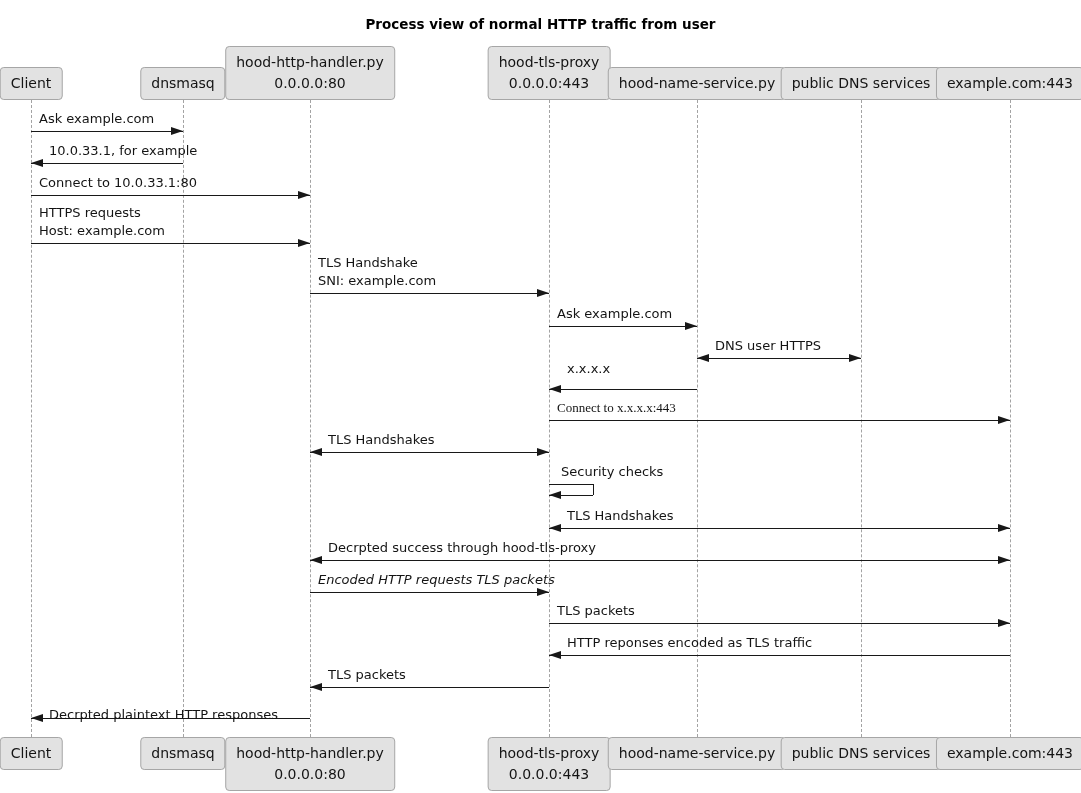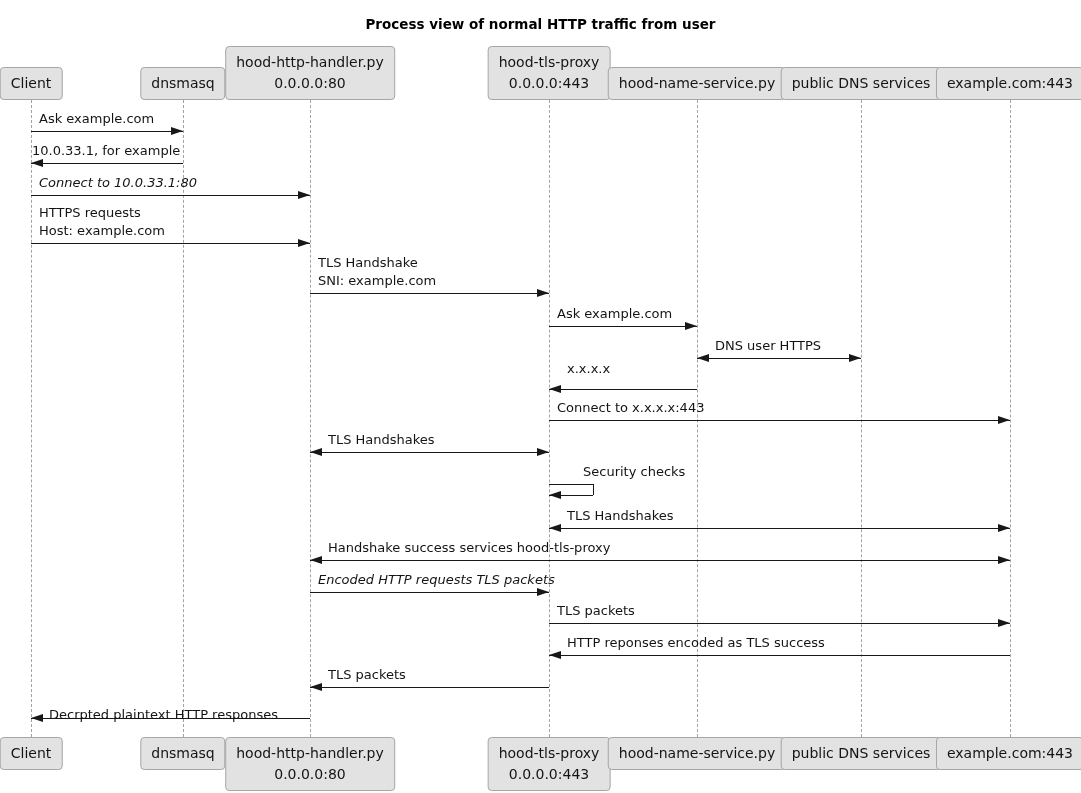--- a/index.html
+++ b/index.html
@@ -55,26 +55,26 @@
     </div>
   <div id="layer-messages">
       <div>
         <div class="mline" style="left: 31px; top: 131px; width: 152px;"></div>
         <div class="ah ah-r" style="left: 171px; top: 127px;"></div>
         <div class="mlabel" style="left: 39px; bottom: 666px;">Ask example.com</div>
       </div>
       <div>
         <div class="mline" style="left: 31px; top: 163px; width: 152px;"></div>
         <div class="ah ah-l" style="left: 31px; top: 159px;"></div>
-        <div class="mlabel" style="left: 32px; bottom: 634px;">10.0.33.1, for example</div>
+        <div class="mlabel" style="left: 49px; bottom: 634px;">10.0.33.1, for example</div>
       </div>
       <div>
         <div class="mline" style="left: 31px; top: 195px; width: 279px;"></div>
         <div class="ah ah-r" style="left: 298px; top: 191px;"></div>
-        <div class="mlabel" style="left: 39px; bottom: 602px; font-style: italic;">Connect to 10.0.33.1:80</div>
+        <div class="mlabel" style="left: 39px; bottom: 602px;">Connect to 10.0.33.1:80</div>
       </div>
       <div>
         <div class="mline" style="left: 31px; top: 243px; width: 279px;"></div>
         <div class="ah ah-r" style="left: 298px; top: 239px;"></div>
         <div class="mlabel" style="left: 39px; bottom: 554px;">HTTPS requests
 Host: example.com</div>
       </div>
       <div>
         <div class="mline" style="left: 310px; top: 293px; width: 239px;"></div>
         <div class="ah ah-r" style="left: 537px; top: 289px;"></div>
@@ -93,61 +93,61 @@
         <div class="mlabel" style="left: 715px; bottom: 439px;">DNS user HTTPS</div>
       </div>
       <div>
         <div class="mline" style="left: 549px; top: 389px; width: 148px;"></div>
         <div class="ah ah-l" style="left: 549px; top: 385px;"></div>
         <div class="mlabel" style="left: 567px; bottom: 416px;">x.x.x.x</div>
       </div>
       <div>
         <div class="mline" style="left: 549px; top: 420px; width: 461px;"></div>
         <div class="ah ah-r" style="left: 998px; top: 416px;"></div>
-        <div class="mlabel" style="left: 557px; bottom: 377px;">Connect to x.x.x.x:443</div>
+        <div class="mlabel" style="left: 557px; bottom: 377px; font-family: Liberation Serif, serif;">Connect to x.x.x.x:443</div>
       </div>
       <div>
         <div class="mline" style="left: 310px; top: 452px; width: 239px;"></div>
         <div class="ah ah-r" style="left: 537px; top: 448px;"></div>
         <div class="ah ah-l" style="left: 310px; top: 448px;"></div>
         <div class="mlabel" style="left: 328px; bottom: 345px;">TLS Handshakes</div>
       </div>
       <div>
         <div class="mline" style="left: 549px; top: 484px; width: 44px;"></div>
         <div class="vline" style="left: 593px; top: 484px; height: 11px;"></div>
         <div class="mline" style="left: 549px; top: 495px; width: 44px;"></div>
         <div class="ah ah-l" style="left: 549px; top: 491px;"></div>
-        <div class="mlabel" style="left: 583px; bottom: 313px; margin-top: 6px;">Security checks</div>
+        <div class="mlabel" style="left: 561px; bottom: 313px; margin-top: 6px;">Security checks</div>
       </div>
       <div>
         <div class="mline" style="left: 549px; top: 528px; width: 461px;"></div>
         <div class="ah ah-r" style="left: 998px; top: 524px;"></div>
         <div class="ah ah-l" style="left: 549px; top: 524px;"></div>
         <div class="mlabel" style="left: 567px; bottom: 269px;">TLS Handshakes</div>
       </div>
       <div>
         <div class="mline" style="left: 310px; top: 560px; width: 700px;"></div>
         <div class="ah ah-r" style="left: 998px; top: 556px;"></div>
         <div class="ah ah-l" style="left: 310px; top: 556px;"></div>
-        <div class="mlabel" style="left: 328px; bottom: 237px;">Handshake success services hood-tls-proxy</div>
+        <div class="mlabel" style="left: 328px; bottom: 237px;">Decrpted success through hood-tls-proxy</div>
       </div>
       <div>
         <div class="mline" style="left: 310px; top: 592px; width: 239px;"></div>
         <div class="ah ah-r" style="left: 537px; top: 588px;"></div>
         <div class="mlabel" style="left: 318px; bottom: 205px; font-style: italic;">Encoded HTTP requests TLS packets</div>
       </div>
       <div>
         <div class="mline" style="left: 549px; top: 623px; width: 461px;"></div>
         <div class="ah ah-r" style="left: 998px; top: 619px;"></div>
         <div class="mlabel" style="left: 557px; bottom: 174px;">TLS packets</div>
       </div>
       <div>
         <div class="mline" style="left: 549px; top: 655px; width: 461px;"></div>
         <div class="ah ah-l" style="left: 549px; top: 651px;"></div>
-        <div class="mlabel" style="left: 567px; bottom: 142px;">HTTP reponses encoded as TLS success</div>
+        <div class="mlabel" style="left: 567px; bottom: 142px;">HTTP reponses encoded as TLS traffic</div>
       </div>
       <div>
         <div class="mline" style="left: 310px; top: 687px; width: 239px;"></div>
         <div class="ah ah-l" style="left: 310px; top: 683px;"></div>
         <div class="mlabel" style="left: 328px; bottom: 110px;">TLS packets</div>
       </div>
       <div>
         <div class="mline" style="left: 31px; top: 718px; width: 279px;"></div>
         <div class="ah ah-l" style="left: 31px; top: 714px;"></div>
         <div class="mlabel" style="left: 49px; bottom: 70px;">Decrpted plaintext HTTP responses</div>

